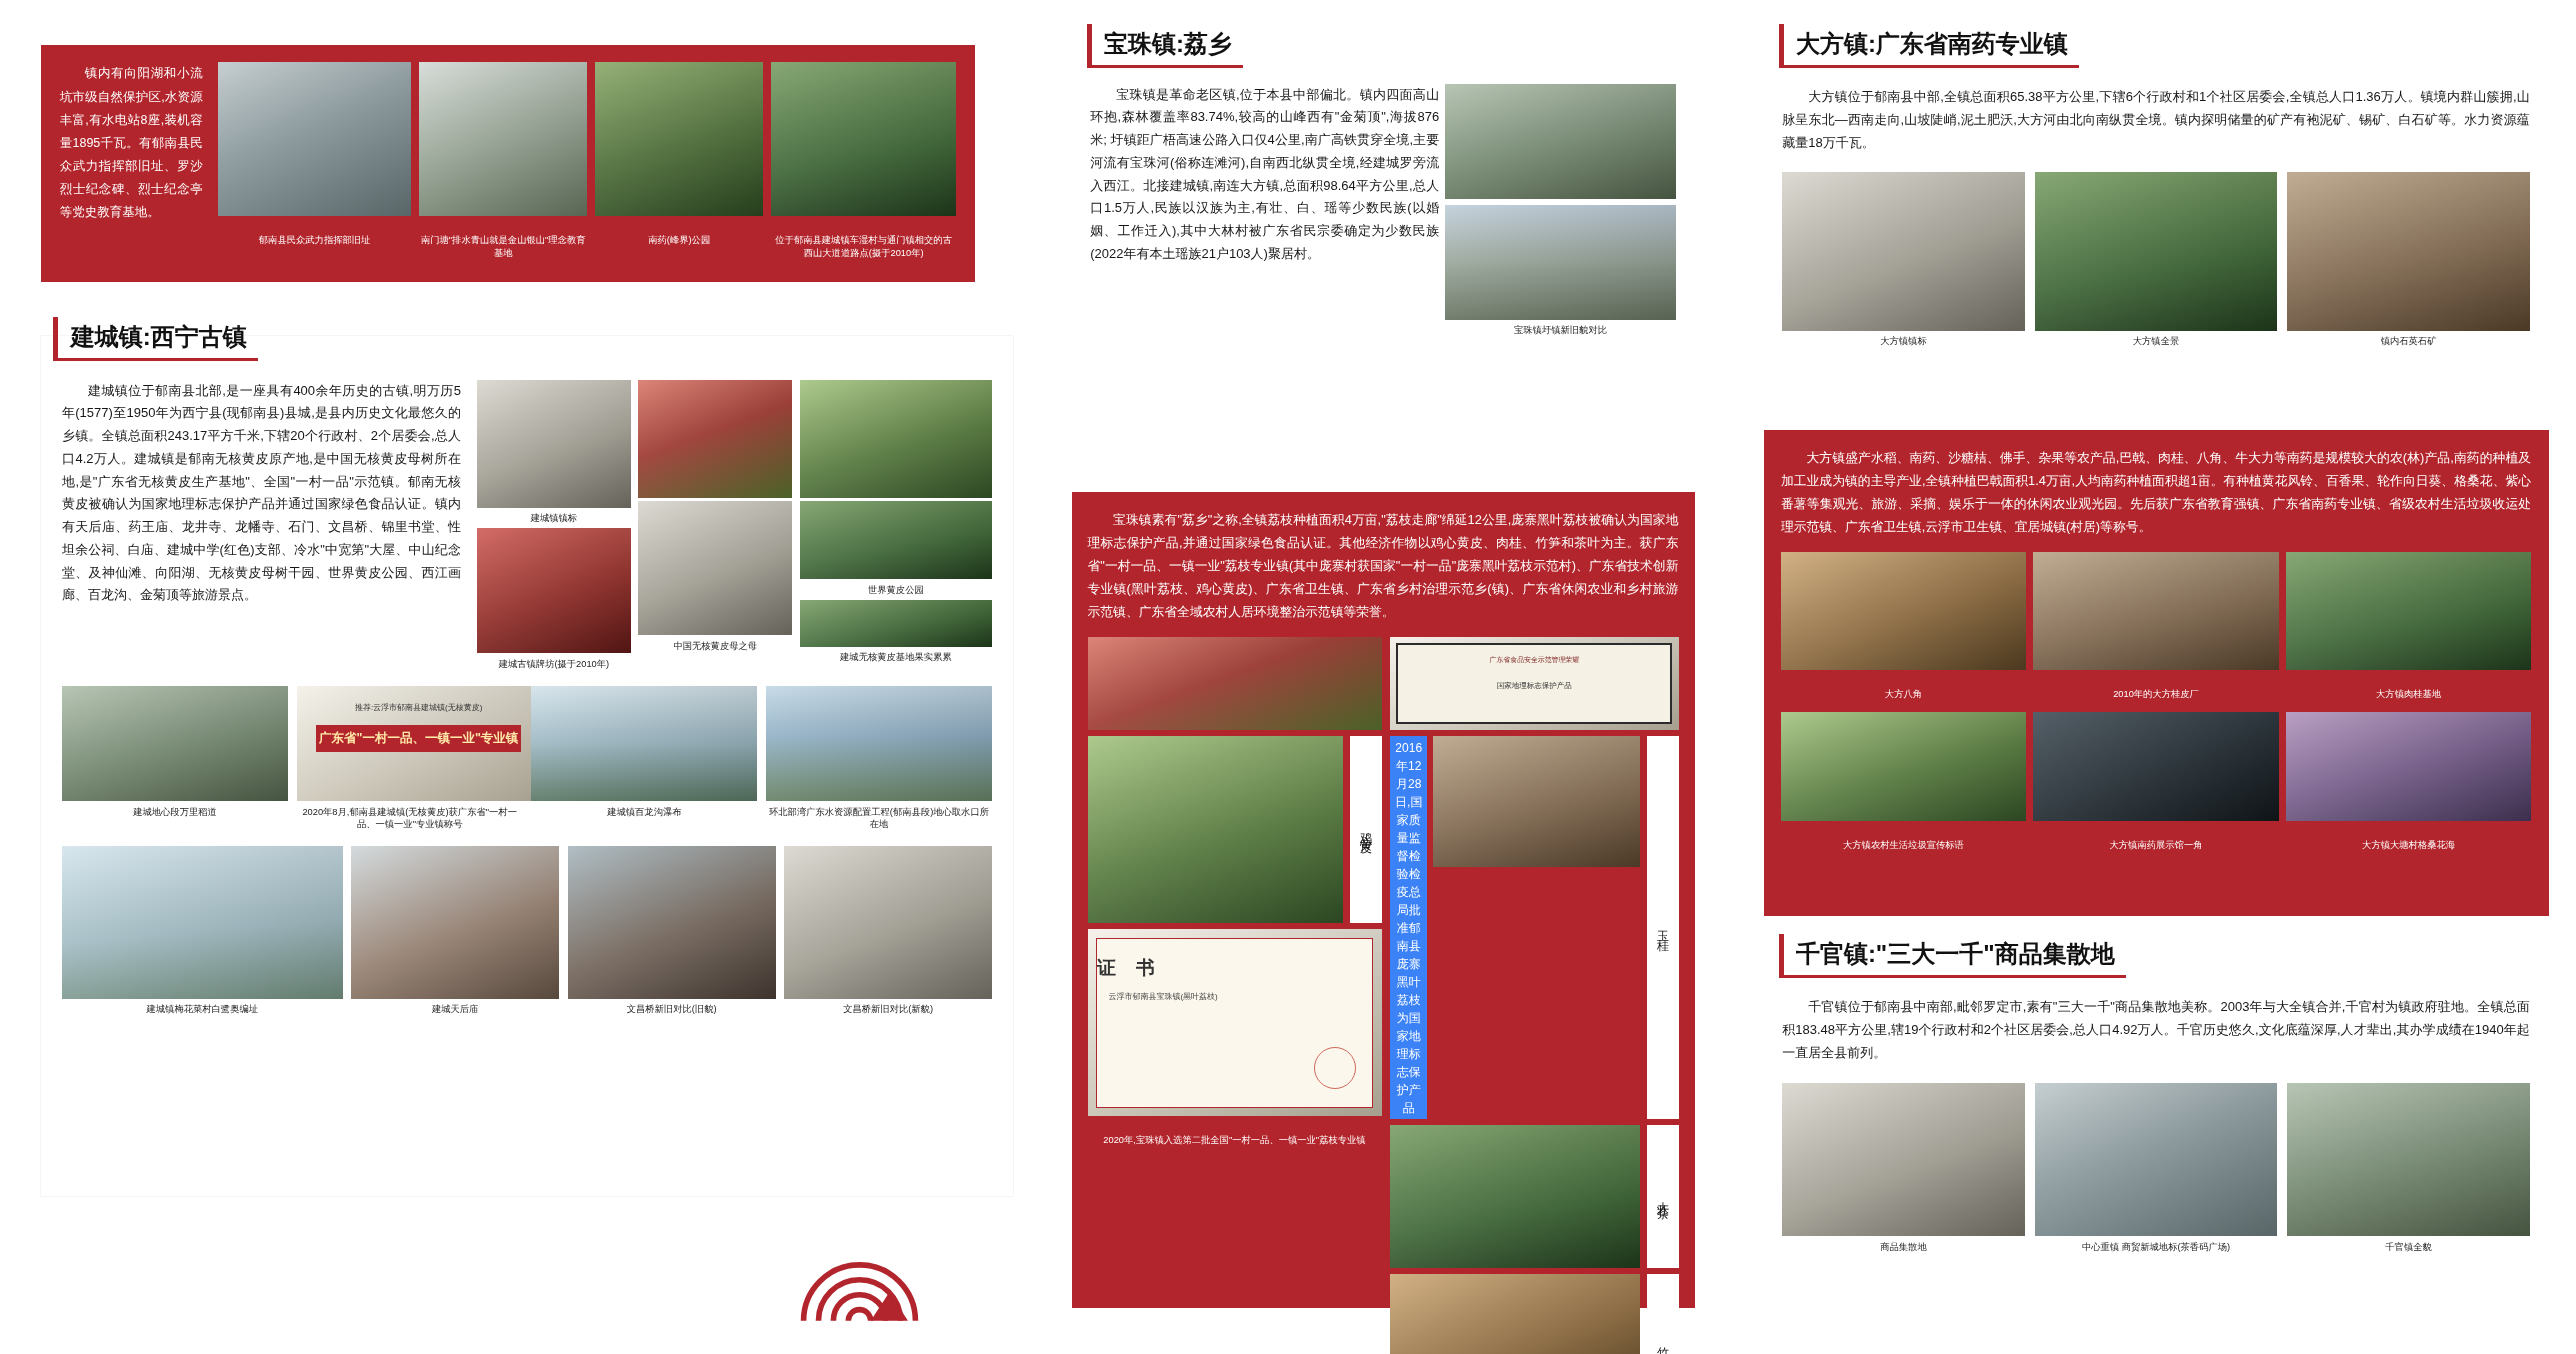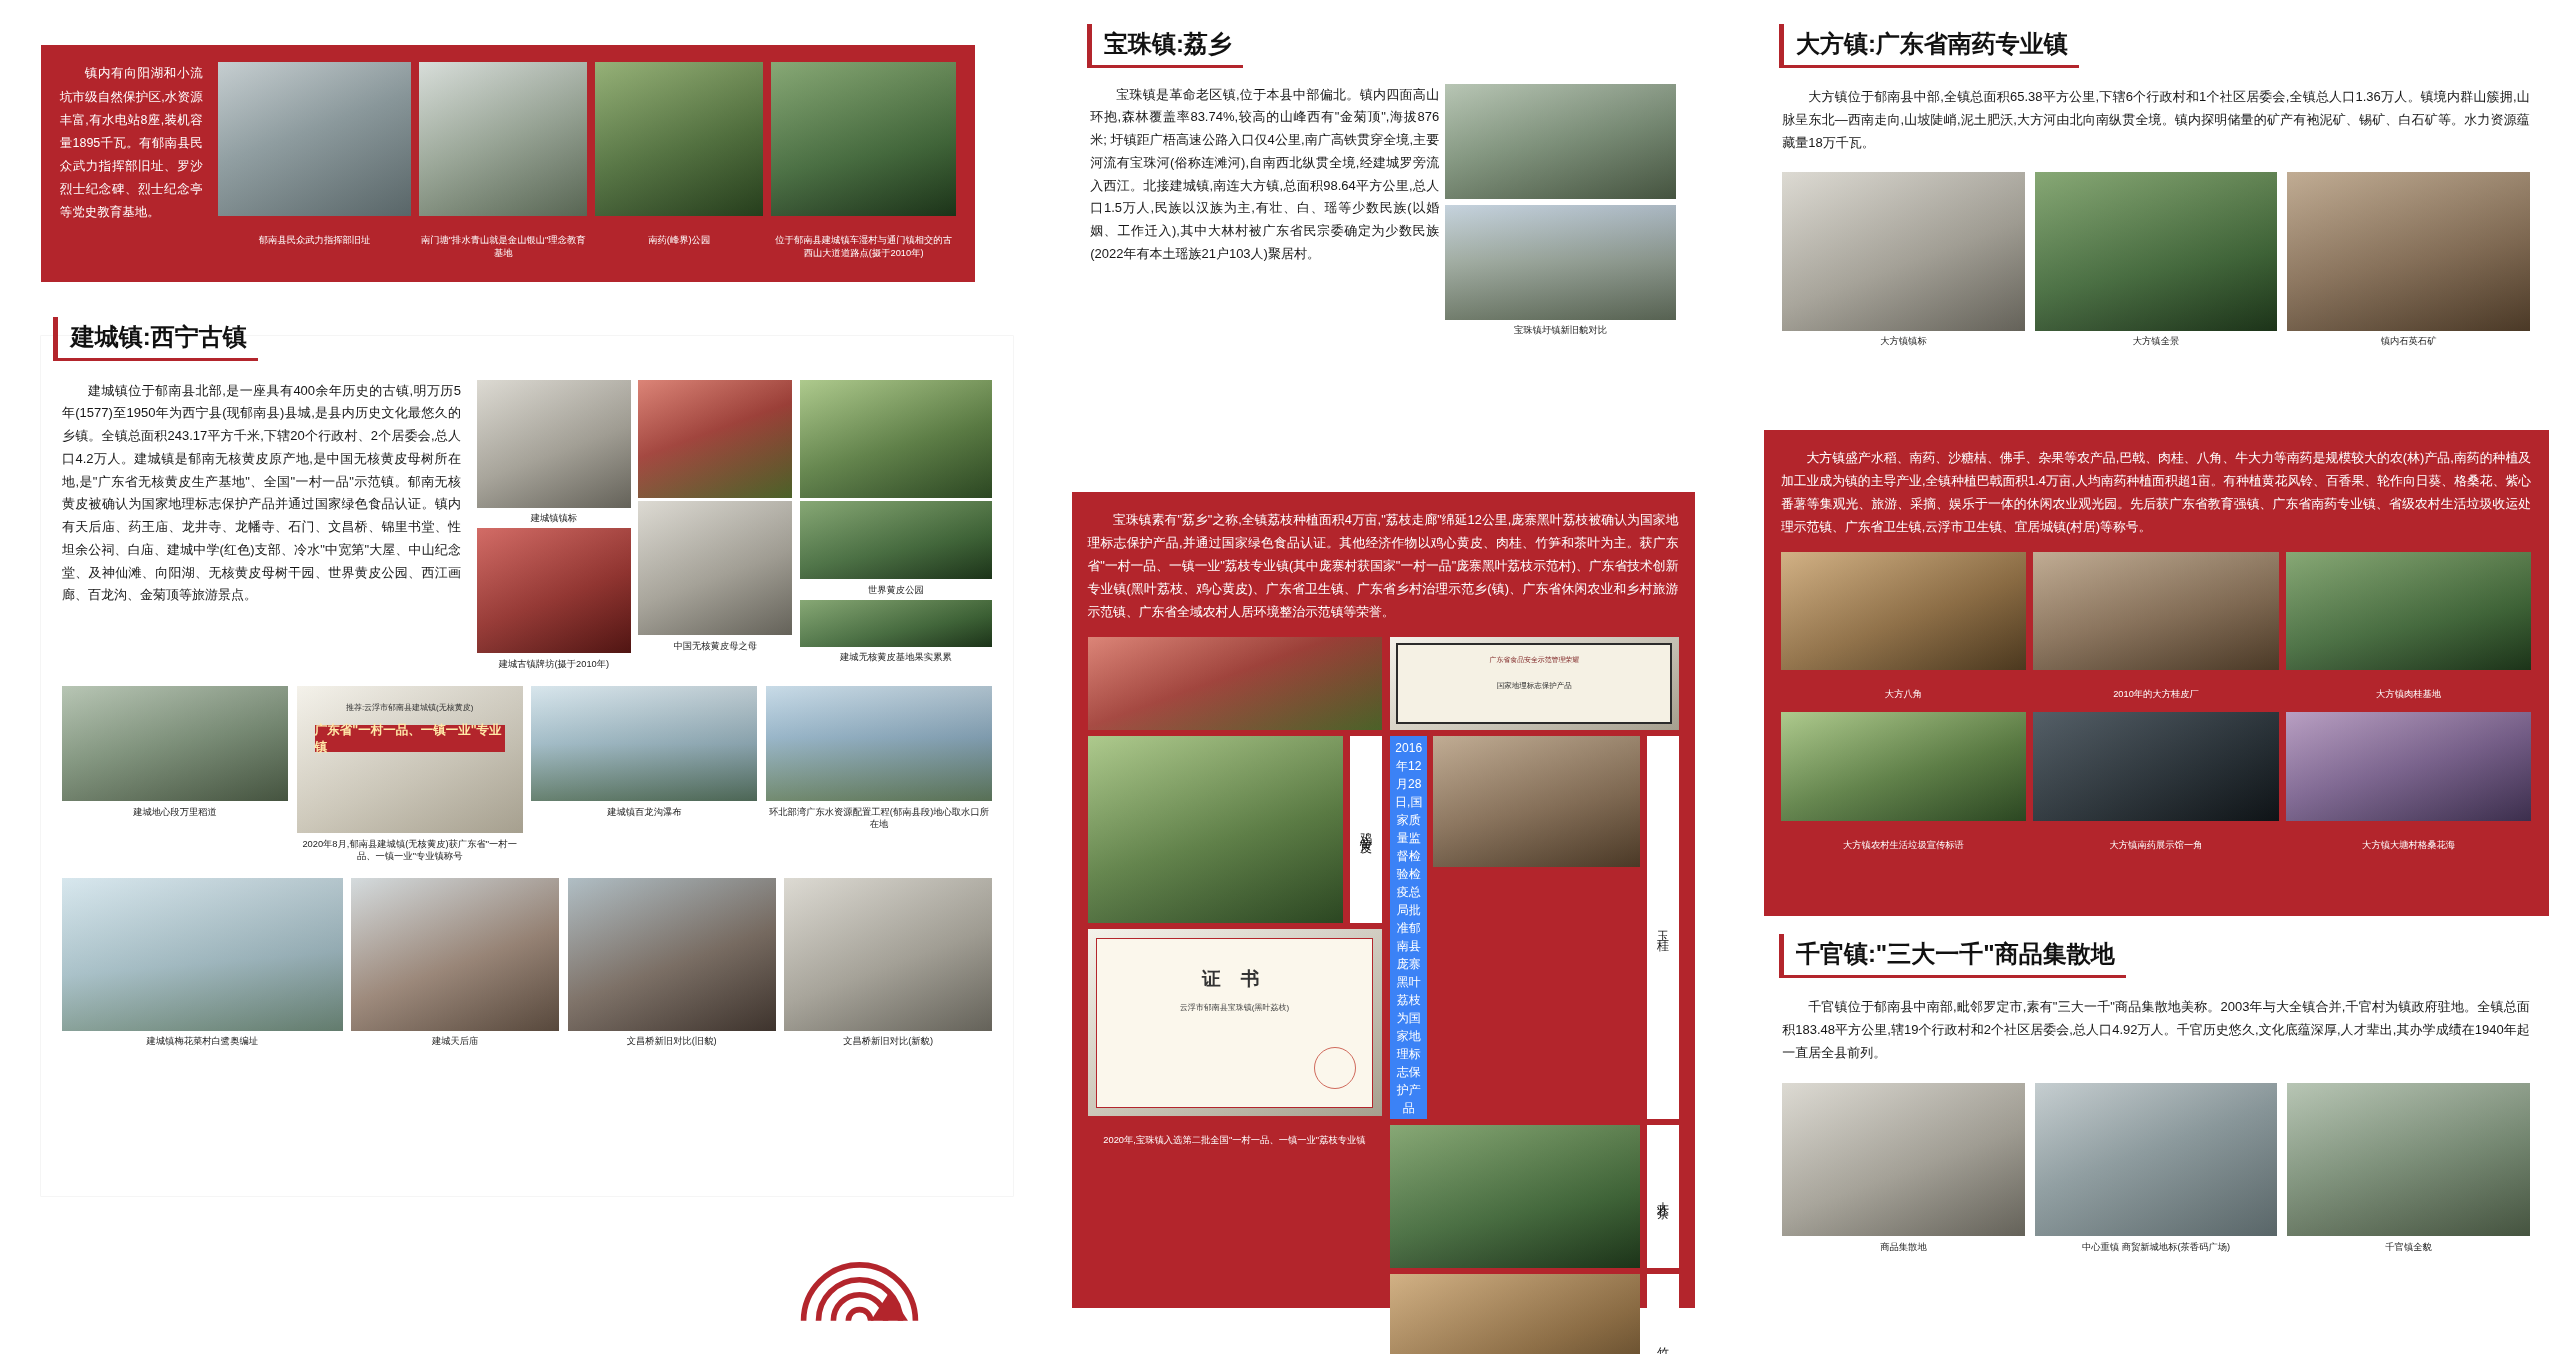--- a/index.html
+++ b/index.html
@@ -137,21 +137,21 @@
           </div>
         </div>
 
         
         <div class="grid" style="margin-top:16px;gap:8.7px;">
           <div>
             <div class="ph t-aerial" style="height:115px;"></div>
             <div class="cap">建城地心段万里稻道</div>
           </div>
           <div>
-            <div class="ph t-doc" style="height:147px;">
+            <div class="ph t-doc" style="height:115px;padding-left:18px;">
               <div style="position:absolute;left:0;right:0;top:16px;text-align:center;font-size:8px;color:#333;z-index:2;">推荐:云浮市郁南县建城镇(无核黄皮)</div>
               <div style="position:absolute;left:8%;right:8%;top:39px;height:27px;background:#b3252c;color:#ffe9a8;font-size:12.5px;font-weight:bold;display:flex;align-items:center;justify-content:center;z-index:2;">广东省"一村一品、一镇一业"专业镇</div>
             </div>
             <div class="cap">2020年8月,郁南县建城镇(无核黄皮)获广东省"一村一品、一镇一业"专业镇称号</div>
           </div>
           <div>
             <div class="ph t-water" style="height:115px;"></div>
             <div class="cap">建城镇百龙沟瀑布</div>
           </div>
           <div>
@@ -221,21 +221,21 @@
 
         <div style="display:flex;gap:8.7px;margin-top:13.7px;">
 
           <div style="flex:1.02;">
             <div class="ph t-litchi" style="height:93px;"></div>
             <div style="display:flex;gap:6.2px;margin-top:6.2px;">
               <div class="ph t-green2" style="height:187px;flex:1;"></div>
               <div style="width:32px;background:#ffffff;display:flex;align-items:center;justify-content:center;font-size:12px;color:#111;writing-mode:vertical-rl;letter-spacing:3.1px;">鸡心黄皮</div>
             </div>
             <div class="ph t-doc" style="height:187px;margin-top:6.2px;">
-              <div style="position:absolute;inset:8.7px;background:#fbf7ec;border:1.9px double #b3252c;z-index:2;padding-top:27px;text-align:center;">
+              <div style="position:absolute;inset:8.7px;background:#fbf7ec;border:1.9px double #b3252c;z-index:2;padding-top:16px;">
                 <div style="font-size:18.7px;letter-spacing:7.5px;color:#333;font-weight:bold;">证 书</div>
                 <div style="font-size:8px;color:#444;margin-top:8.7px;padding:0 11.2px;line-height:1.7;">云浮市郁南县宝珠镇(黑叶荔枝)</div>
                 <div style="position:absolute;right:16px;bottom:17.4px;width:40px;height:40px;border:1.9px solid #c0392b;border-radius:50%;opacity:.75;"></div>
               </div>
             </div>
             <div class="cap-white">2020年,宝珠镇入选第二批全国"一村一品、一镇一业"荔枝专业镇</div>
           </div>
 
           <div style="flex:1;">
             <div class="ph t-doc" style="height:93px;">

